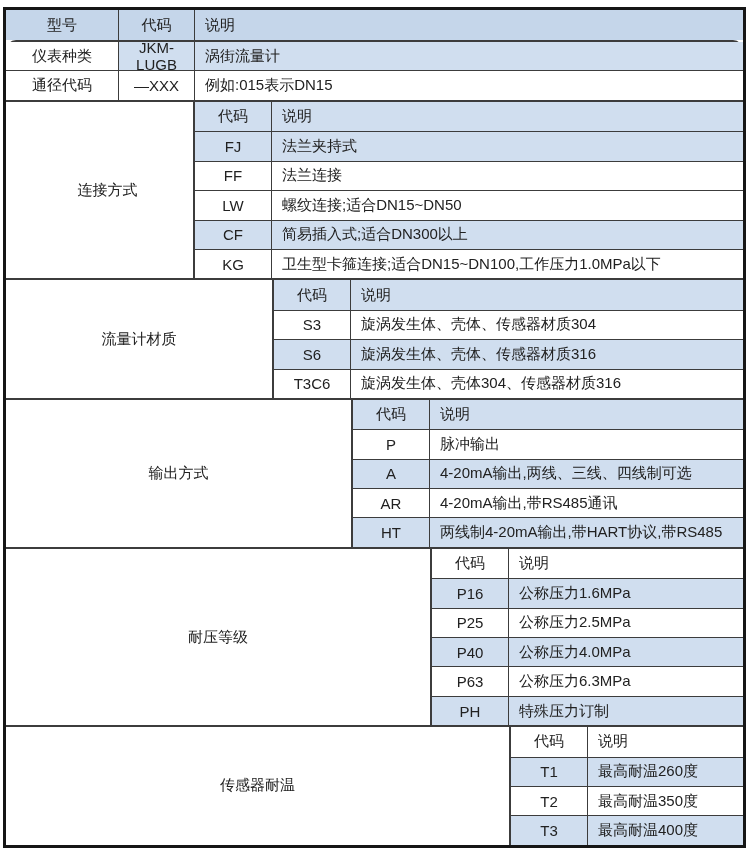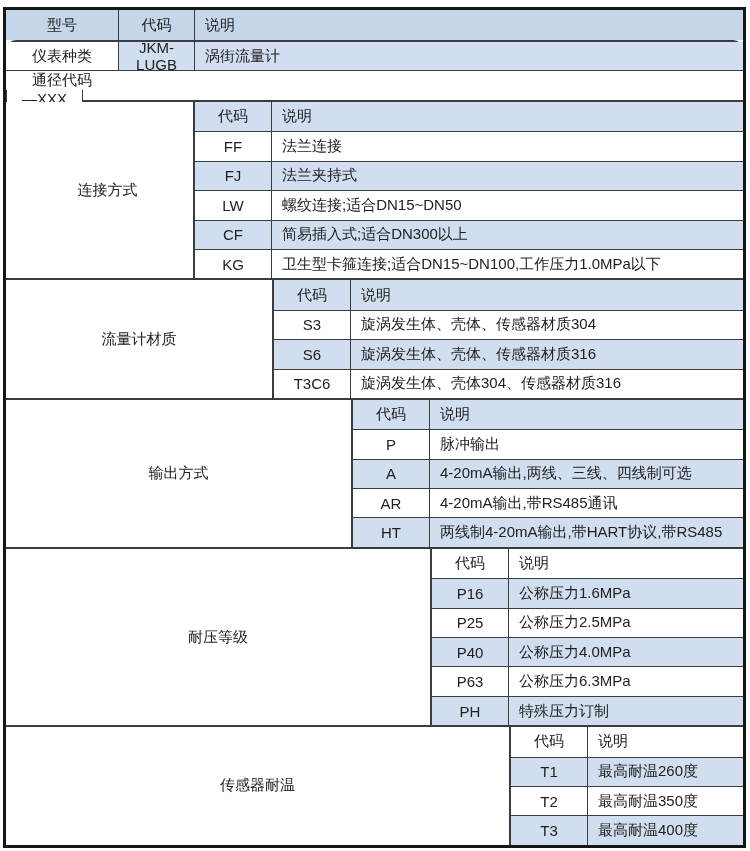--- a/index.html
+++ b/index.html
@@ -21,21 +21,21 @@
   }
   .spec-table {
     position: absolute;
     left: 3px; top: 7px;
     width: 743px;
     border: 3px solid var(--outer);
     background: var(--white);
     font-size: 15px;
   }
   .row { display: flex; height: 30px; }
-  .rt1 { border-top: 1px solid var(--line); flex-direction: column; }
+  .rt1 { border-top: 1px solid var(--line); }
   .rt2 { border-top: 2px solid var(--line); border-radius: 10px; }
   .cell { display: flex; align-items: center; }
   .center { justify-content: center; text-align: center; }
   .descpad { padding-left: 10px; padding-right: 4px; white-space: nowrap; overflow: hidden; }
   .c1 { width: 112px; }
   .c2 { width: 77px; border-left: 1px solid var(--line); border-right: 1px solid var(--line); }
   .c3 { flex: 1; }
   .bg-hb { background: var(--hblue); }
   .bg-b  { background: var(--blue); }
   .bg-w  { background: var(--white); }
@@ -85,28 +85,28 @@
   </div>
 
   <div class="section sec0">
     <div class="label-cell">连接方式</div>
     <div class="nested">
       <div class="nrow">
         <div class="code-cell bg-b">代码</div>
         <div class="desc-cell bg-b">说明</div>
       </div>
       <div class="nrow">
+        <div class="code-cell bg-b">FJ</div>
+        <div class="desc-cell bg-b">法兰夹持式</div>
+      </div>
+      <div class="nrow">
         <div class="code-cell bg-w">FF</div>
         <div class="desc-cell bg-w">法兰连接</div>
       </div>
       <div class="nrow">
-        <div class="code-cell bg-b">FJ</div>
-        <div class="desc-cell bg-b">法兰夹持式</div>
-      </div>
-      <div class="nrow">
         <div class="code-cell bg-w">LW</div>
         <div class="desc-cell bg-w">螺纹连接;适合DN15~DN50</div>
       </div>
       <div class="nrow">
         <div class="code-cell bg-b">CF</div>
         <div class="desc-cell bg-b">简易插入式;适合DN300以上</div>
       </div>
       <div class="nrow">
         <div class="code-cell bg-w">KG</div>
         <div class="desc-cell bg-w">卫生型卡箍连接;适合DN15~DN100,工作压力1.0MPa以下</div>

